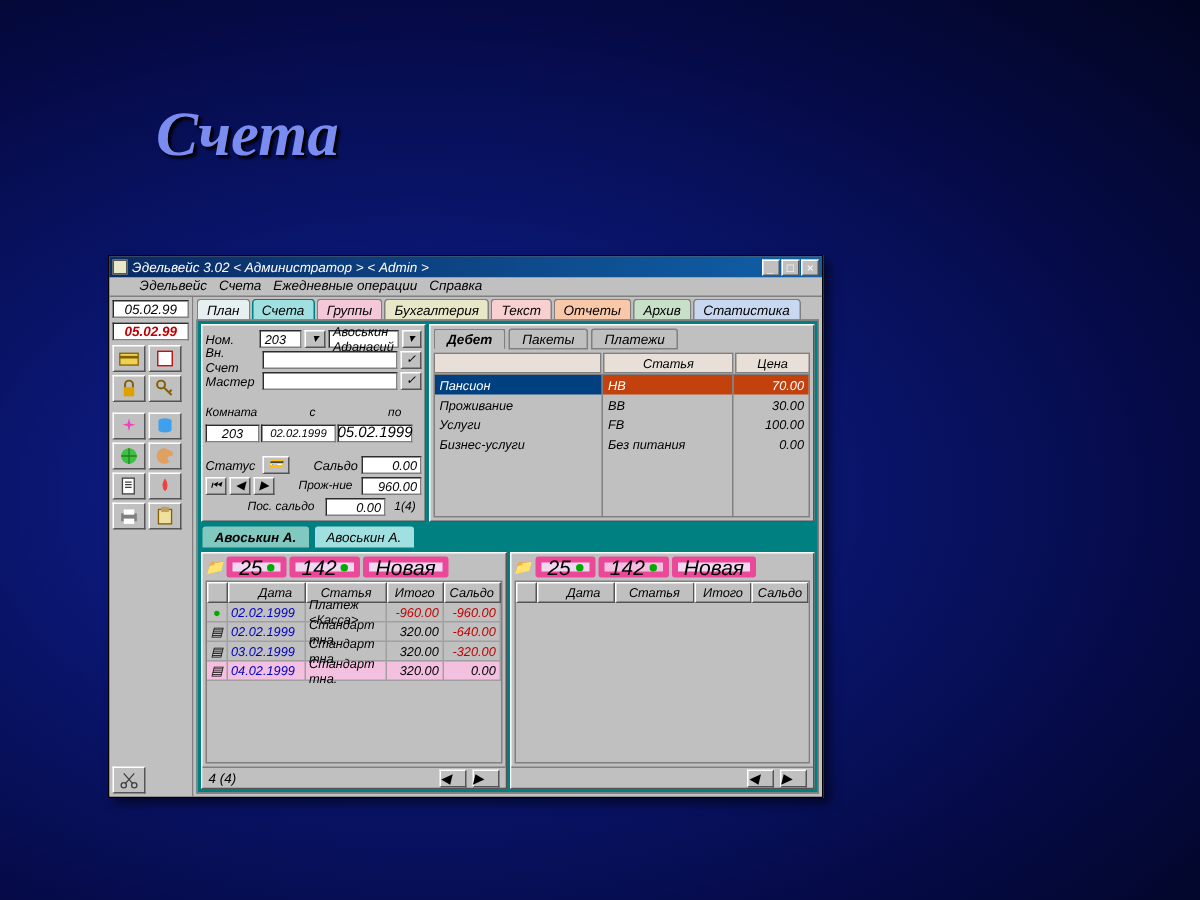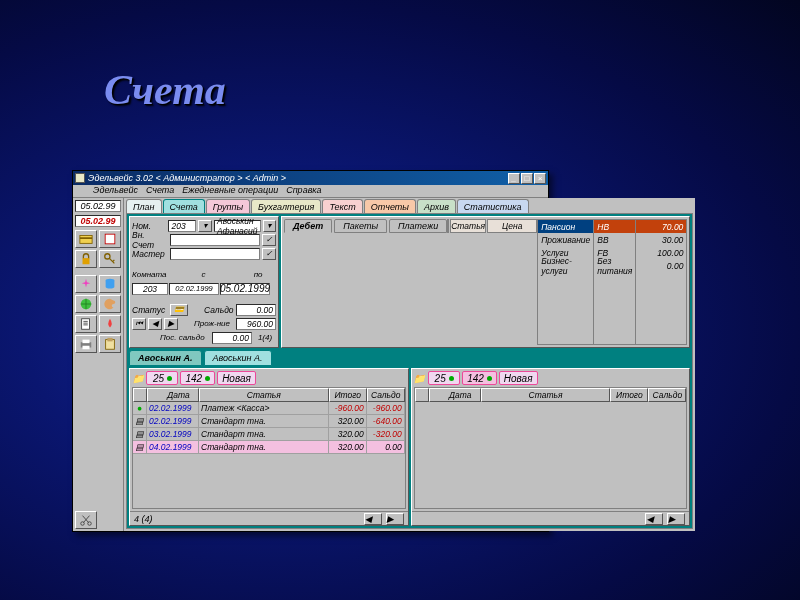--- a/index.html
+++ b/index.html
@@ -60,21 +60,21 @@
   .workspace { flex:1; border:1px solid #808080; margin:0 2px 2px 2px; background:#008080; padding:2px; display:flex; flex-direction:column; gap:2px; }
   
   .row-upper { display:flex; gap:2px; height:132px; }
   .panel { background:#c0c0c0; border:1px solid #fff; border-right-color:#555; border-bottom-color:#555; padding:2px; }
   .panel-form { width:150px; display:flex; flex-direction:column; gap:1px; font-size:8.5px; }
   .form-row { display:flex; align-items:center; gap:2px; height:13px; }
   .form-row .lbl { width:36px; color:#000; }
   .inp { flex:1; height:12px; background:#fff; border:1px inset #808080; padding:0 2px; font-size:8.5px; display:flex; align-items:center; }
   .sep { height:6px; }
   .btntiny { width:14px; height:12px; background:#c0c0c0; border:1px solid #fff; border-right-color:#555; border-bottom-color:#555; font-size:8px; display:flex; align-items:center; justify-content:center; }
-  .panel-services { flex:1; display:flex; flex-direction:row; }
+  .panel-services { flex:1; display:flex; flex-direction:column; }
   .svc-tabs { display:flex; gap:2px; height:14px; margin-bottom:2px; }
   .svc-tab { padding:0 8px; border:1px solid #808080; background:#c0c0c0; font-size:9px; display:flex; align-items:center; border-radius:2px 2px 0 0; cursor:default; }
   .svc-tab.sel { font-weight:bold; border-bottom-color:#c0c0c0; }
   .svc-head { display:flex; gap:1px; height:14px; }
   .svc-head .hcell { border:1px solid #808080; background:#e8e0d8; font-size:8.5px; display:flex; align-items:center; justify-content:center; }
   .svc-head .c1 { flex:1.3; }
   .svc-head .c2 { flex:1; }
   .svc-head .c3 { width:50px; }
   .svc-body { flex:1; background:#c0c0c0; border:1px solid #808080; display:flex; }
   .svc-col { display:flex; flex-direction:column; }
@@ -86,21 +86,21 @@
   .svc-cell.r { justify-content:flex-end; }
   .svc-cell.sel2 { background:#c2410c; color:#fff; }
   
   .guest-tabs { height:16px; display:flex; gap:2px; }
   .gtab { padding:0 8px; background:#a0e0e0; border:1px solid #008080; border-radius:3px 3px 0 0; font-size:9px; display:flex; align-items:center; cursor:default; }
   .gtab.sel { background:#80c8c0; font-weight:bold; }
   
   .row-lower { flex:1; display:flex; gap:2px; }
   .half { flex:1; background:#c0c0c0; border:1px solid #fff; border-right-color:#555; border-bottom-color:#555; display:flex; flex-direction:column; }
   .half-head { height:18px; display:flex; align-items:center; gap:2px; padding:2px; }
-  .pill { height:14px; min-width:32px; background:#f0d8f0; border:1px solid #ec4899; border-radius:2px; display:flex; align-items:center; justify-content:center; font-size:10px; padding:0 4px; cursor:default; }
+  .pill { height:14px; min-width:32px; background:#f0d8f0; border:4px solid #ec4899; border-radius:2px; display:flex; align-items:center; justify-content:center; font-size:14px; padding:0 4px; cursor:default; }
   .pill.pink { background:#f4c0e0; }
   .pill .led { width:5px; height:5px; border-radius:50%; background:#0a0; margin-left:3px; }
   .grid { flex:1; background:#c0c0c0; border:1px solid #808080; margin:0 2px 2px 2px; display:flex; flex-direction:column; overflow:hidden; }
   .grid-head { display:flex; height:14px; background:#c0c0c0; }
   .gh { border:1px solid #fff; border-right-color:#555; border-bottom-color:#555; font-size:8.5px; display:flex; align-items:center; justify-content:center; }
   .gh.ico { width:14px; }
   .gh.d { width:52px;padding-left:11px; }
   .gh.a { flex:1; }
   .gh.n { width:38px; }
   .grid-body { flex:1; background:#c0c0c0; }

